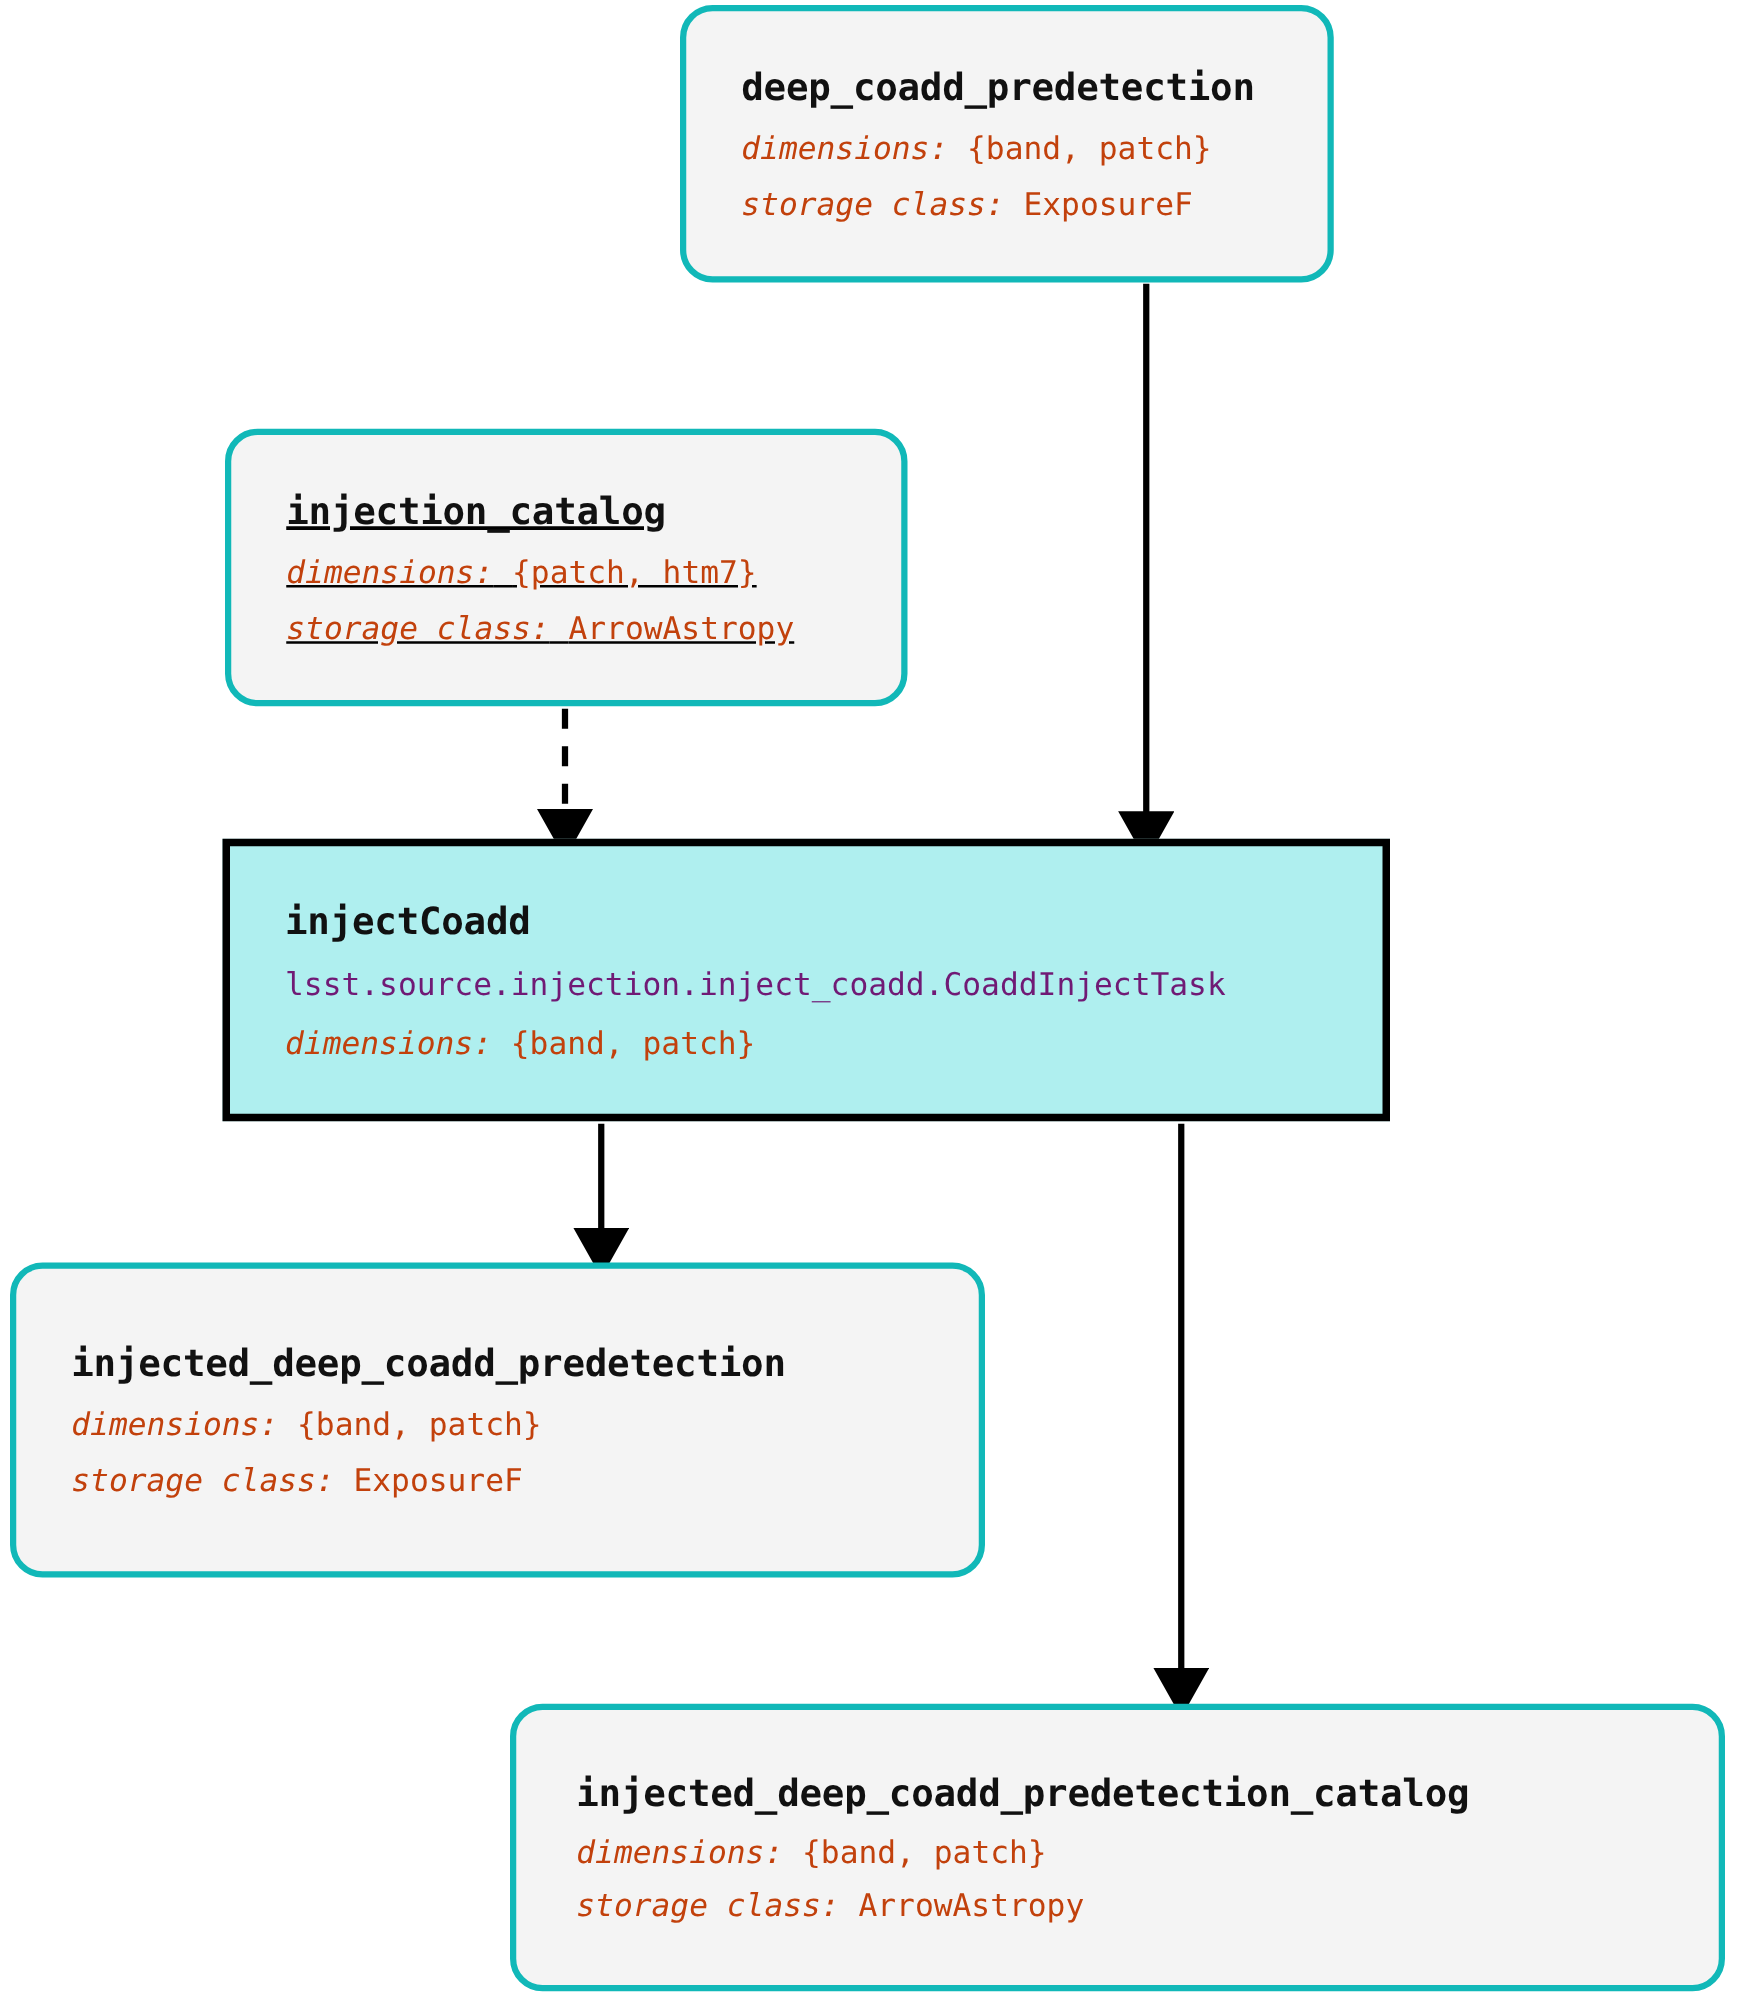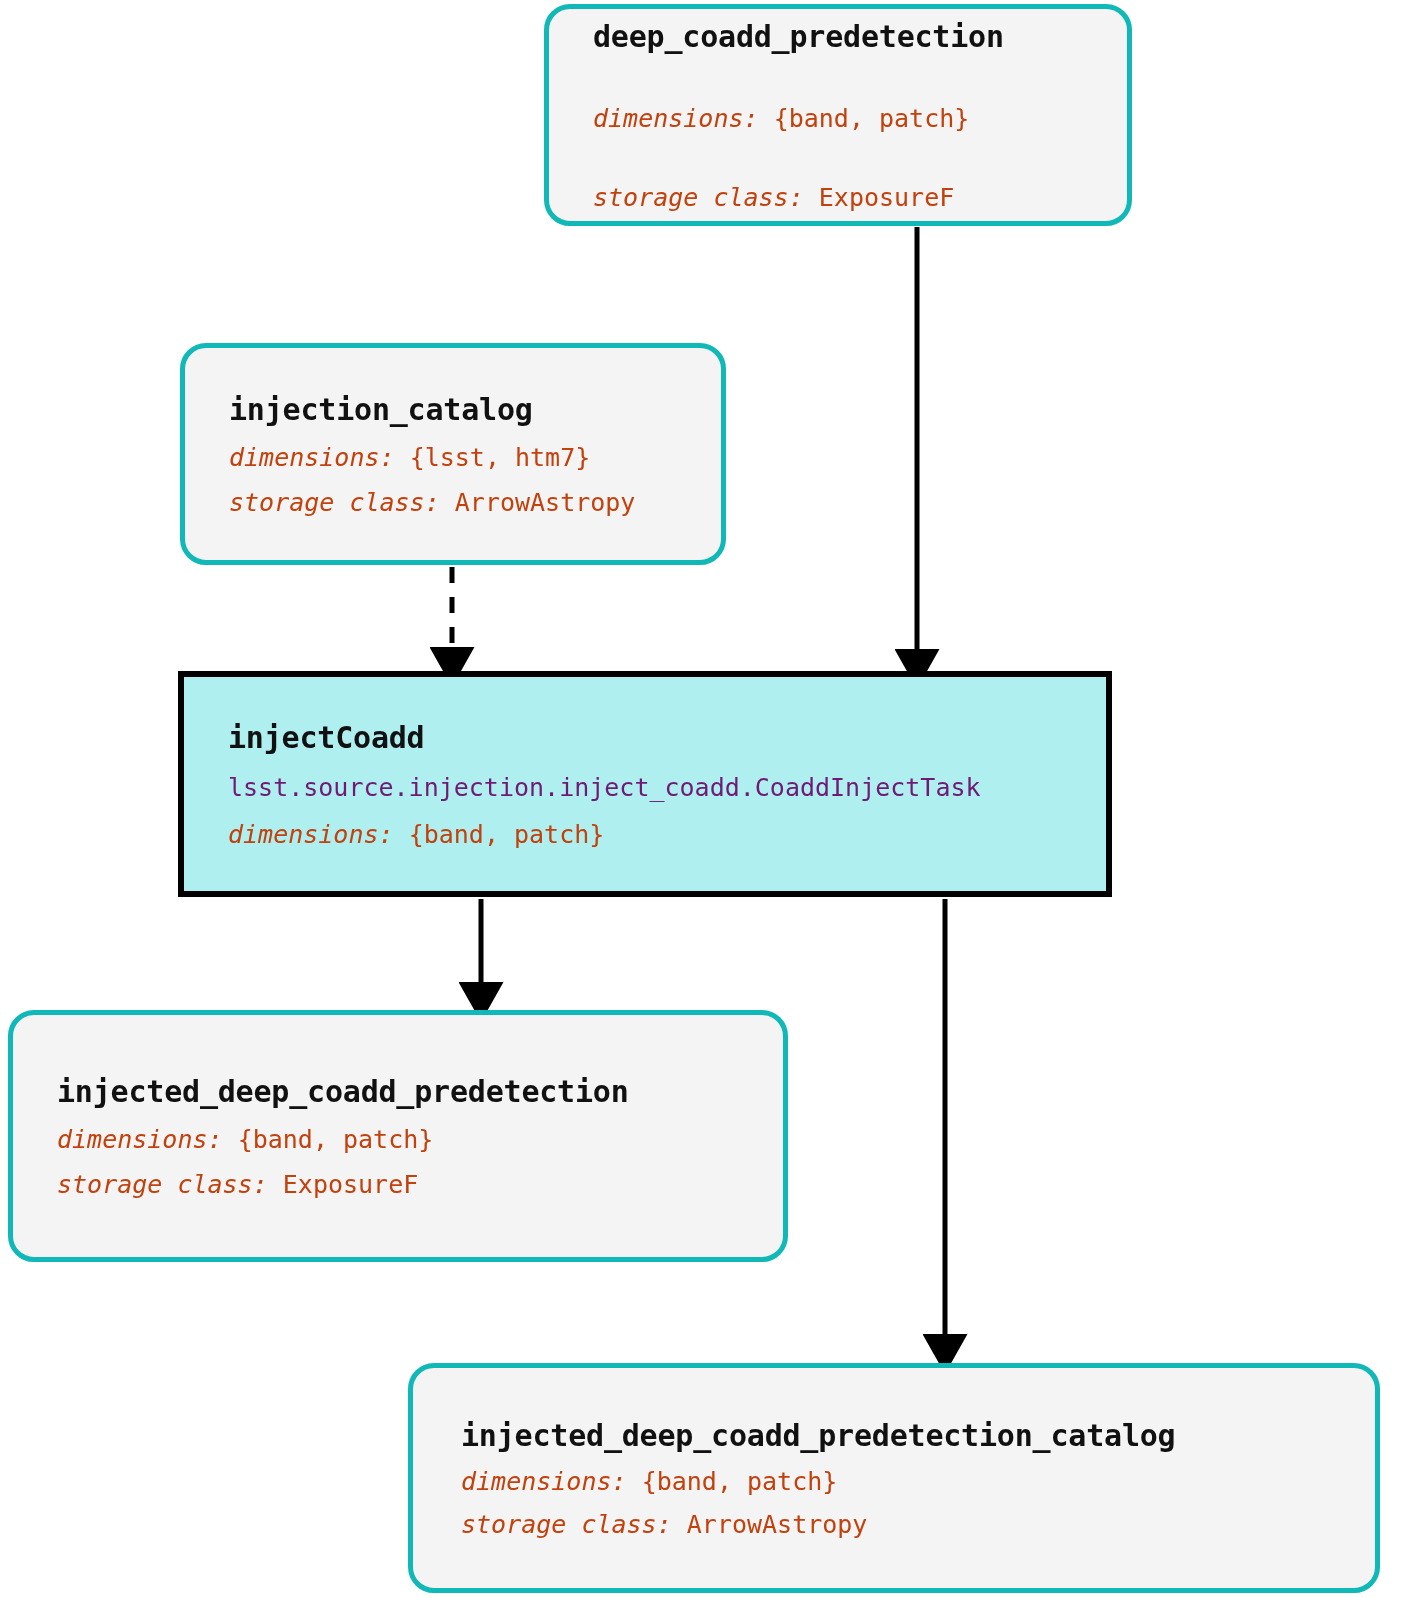--- a/index.html
+++ b/index.html
@@ -62,32 +62,32 @@
     font-family: "DejaVu Sans Mono", monospace;
     font-size: 25px;
     font-style: normal;
     color: #701a75;
     white-space: nowrap;
   }
 
   
   #node-deep-coadd-predetection {
     left: 544px;  top: 4px;
-    width: 588px; height: 222px;
+    width: 523px; height: 222px;
     padding: 14px 0 14px 44px;
-    gap: 34px;
   }
   #node-deep-coadd-predetection .node-title { margin-bottom: 16px; }
   #node-deep-coadd-predetection .node-line  { margin-bottom: 16px; }
   #node-deep-coadd-predetection .node-line:last-child { margin-bottom: 0; }
 
   #node-injection-catalog {
     left: 180px;  top: 343px;
     width: 546px; height: 222px;
     padding: 14px 0 14px 44px;
+    text-decoration: underline;
   }
   #node-injection-catalog .node-title { margin-bottom: 16px; }
   #node-injection-catalog .node-line  { margin-bottom: 16px; }
   #node-injection-catalog .node-line:last-child { margin-bottom: 0; }
 
   #node-inject-coadd {
     left: 178px;  top: 671px;
     width: 934px; height: 226px;
     padding: 12px 0 12px 44px;
   }
@@ -150,21 +150,21 @@
     <div class="node-line">
       <span class="k">storage class:</span>
       <span class="v">ExposureF</span>
     </div>
   </div>
 
   <div class="node dataset" id="node-injection-catalog">
     <div class="node-title">injection_catalog</div>
     <div class="node-line">
       <span class="k">dimensions:</span>
-      <span class="v">{lsst, htm7}</span>
+      <span class="v">{patch, htm7}</span>
     </div>
     <div class="node-line">
       <span class="k">storage class:</span>
       <span class="v">ArrowAstropy</span>
     </div>
   </div>
 
   <div class="node task" id="node-inject-coadd">
     <div class="node-title">injectCoadd</div>
     <div class="node-sub">lsst.source.injection.inject_coadd.CoaddInjectTask</div>

